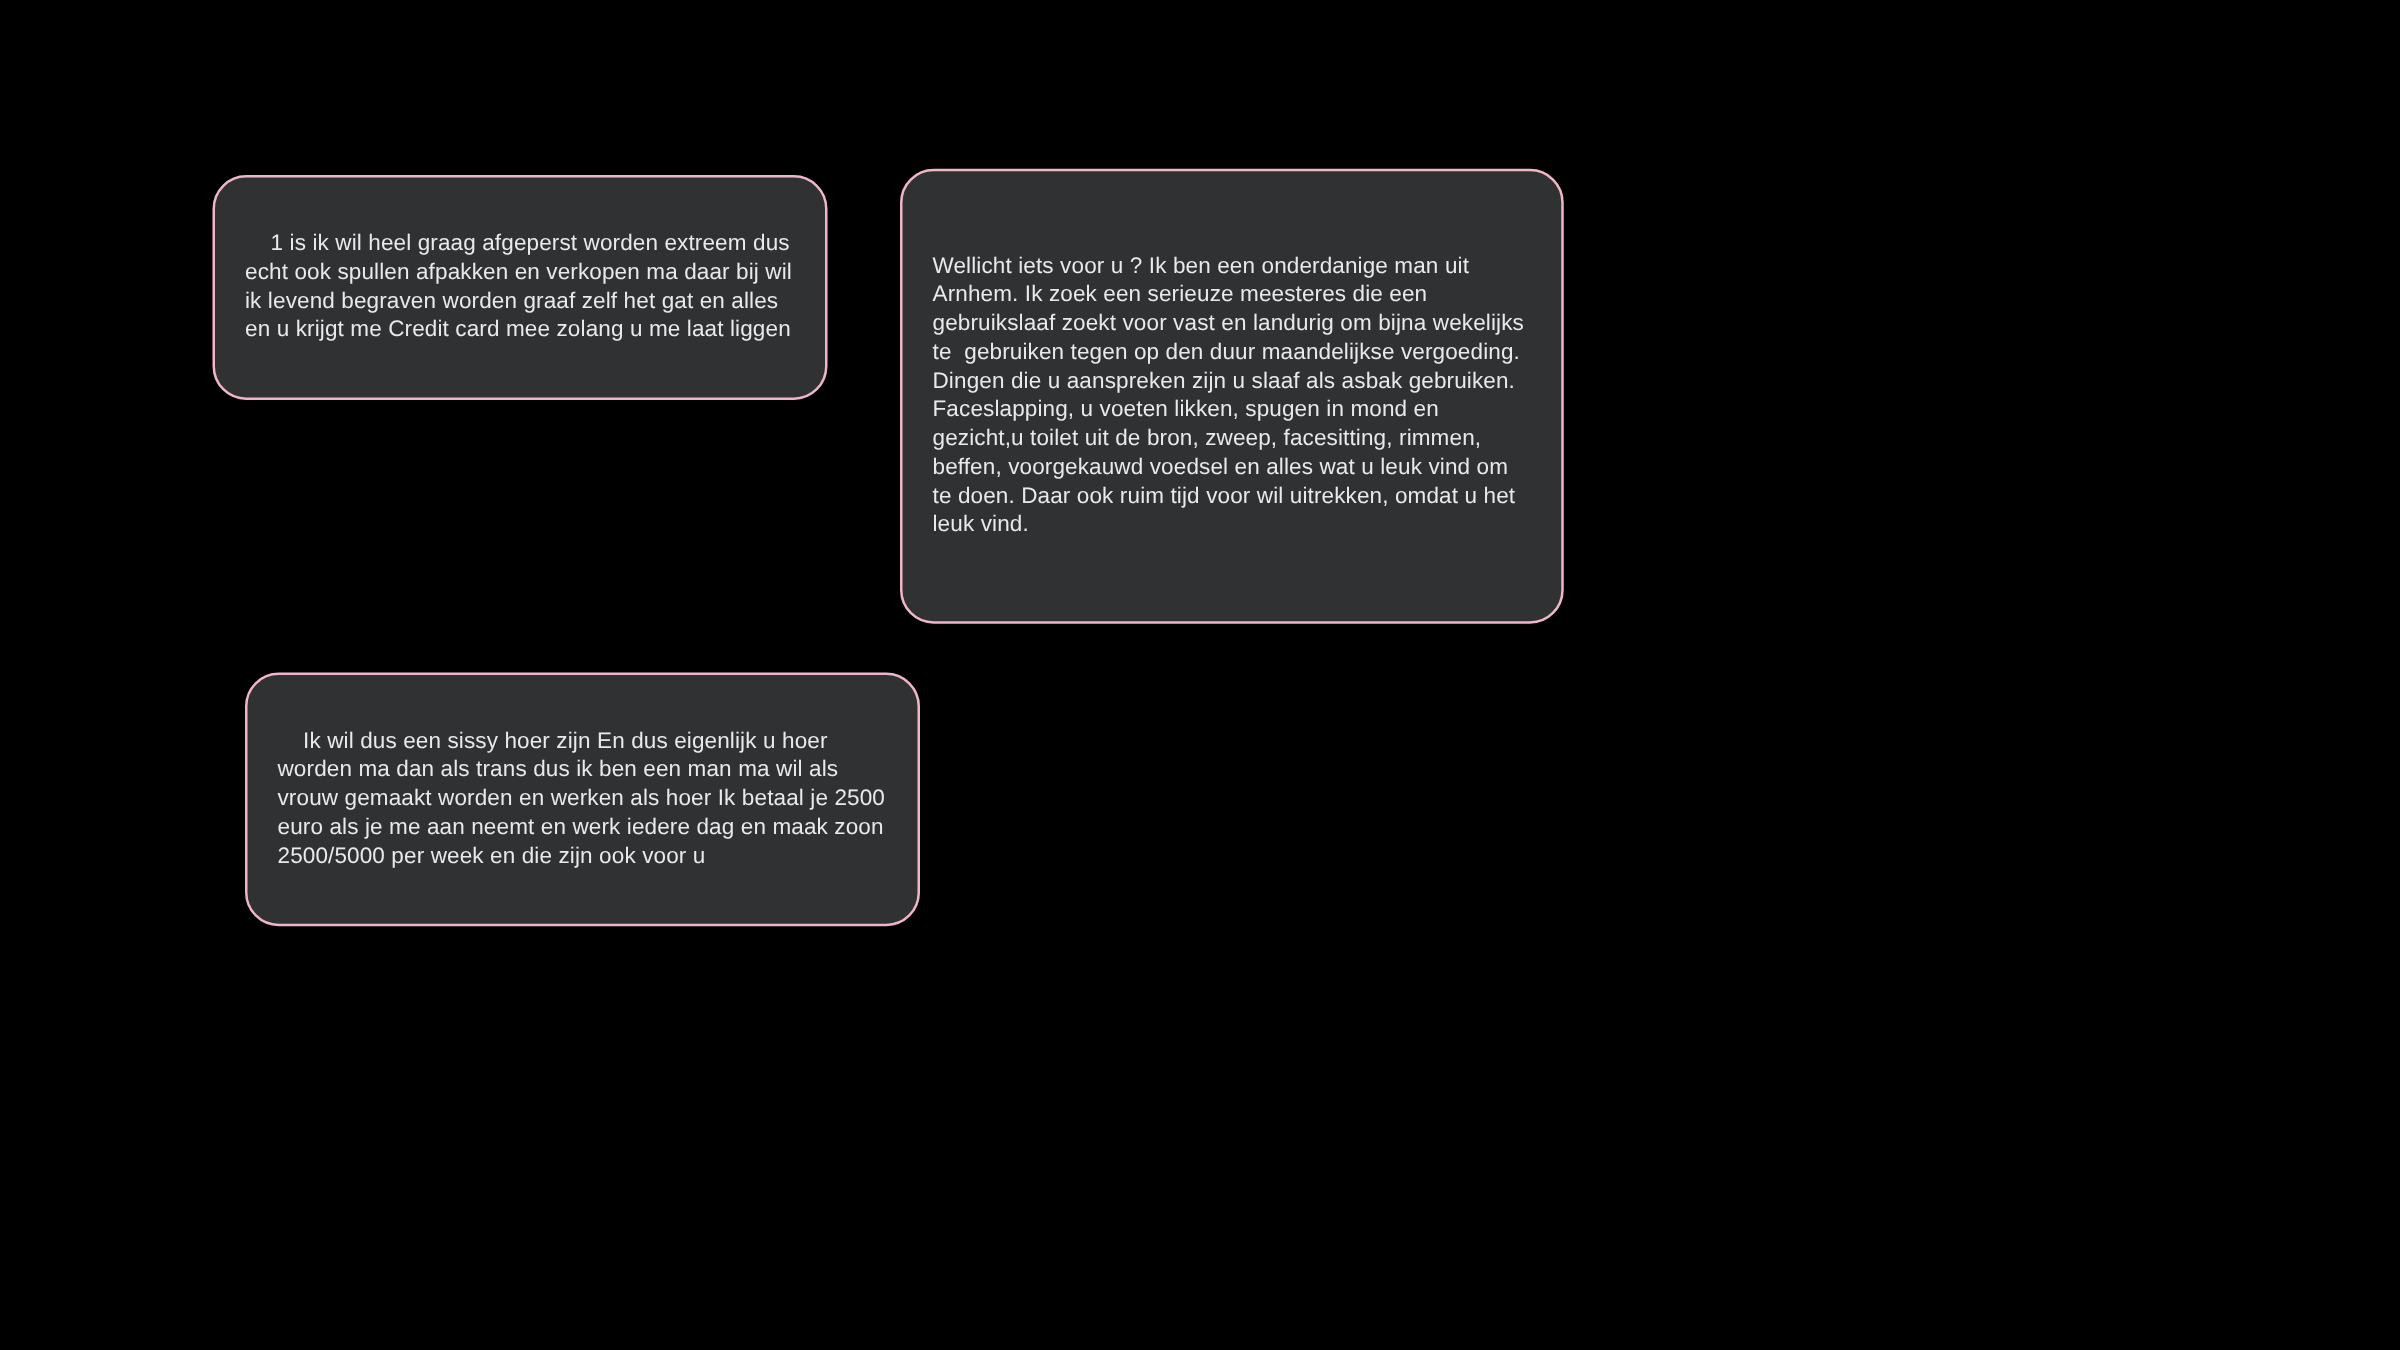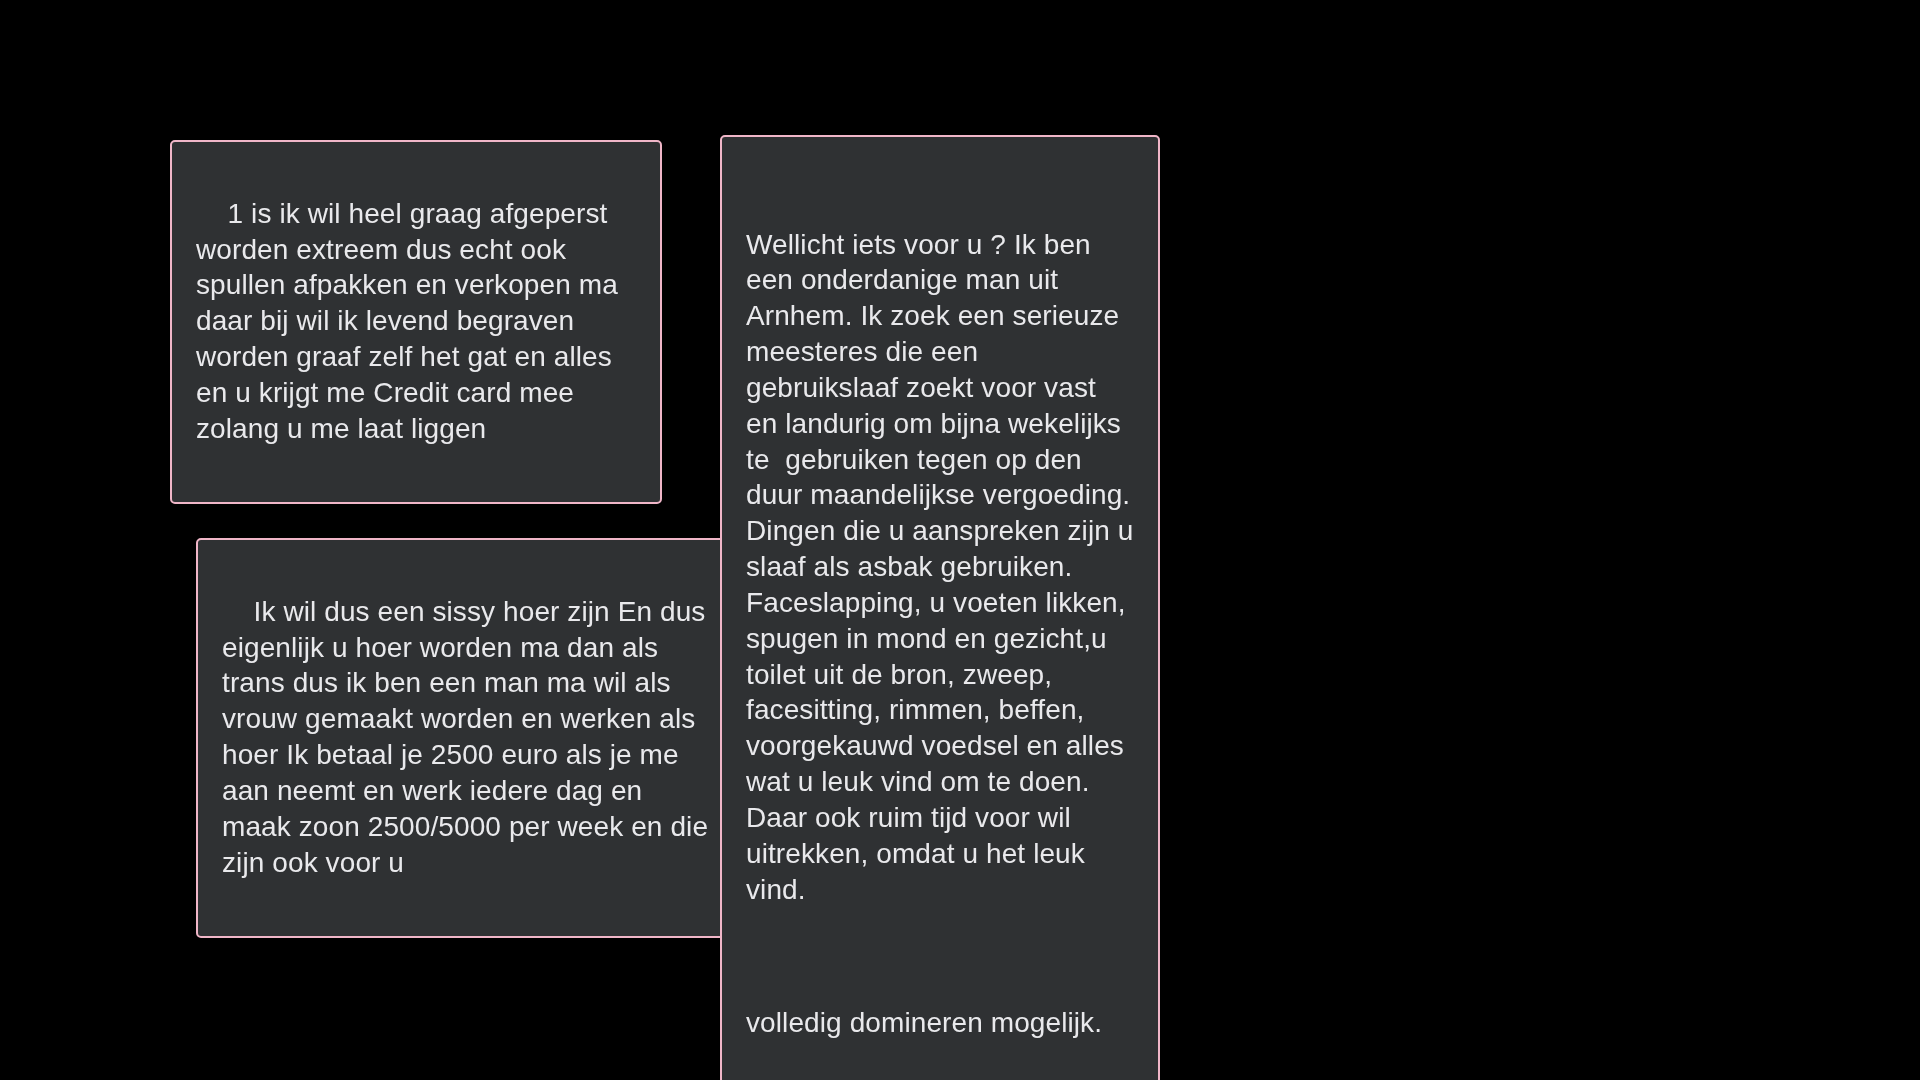--- a/index.html
+++ b/index.html
@@ -16,60 +16,59 @@
   #canvas {
     position: relative;
     width: 1920px;
     height: 1080px;
     background: #000000;
   }
   .bubble {
     position: absolute;
     background: #2f3133;
     color: #e9e9ec;
-    border-radius: 5px;
+    border-radius: 27px;
     border: 2px solid #f0b6c8;
     box-sizing: border-box;
     padding: 18px 24px 20px 24px;
-    font-size: 28px;
+    font-size: 18px;
     line-height: 1.28;
     white-space: pre-wrap;
     letter-spacing: 0.1px;
   }
   
   #bubble-1 {
     left: 170px;
     top: 140px;
     width: 492px;
   }
   #bubble-2 {
     left: 196px;
     top: 538px;
     width: 540px;
   }
   #bubble-3 {
     left: 720px;
     top: 135px;
-    width: 440px;
+    width: 531px;
   }
   .para + .para {
     margin-top: 26px;
   }
 </style>
 </head>
 <body>
 
 <div id="canvas">
 
   <div class="bubble" id="bubble-1">
     <span>1 is ik wil heel graag afgeperst worden extreem dus echt ook spullen afpakken en verkopen ma daar bij wil ik levend begraven worden graaf zelf het gat en alles en u krijgt me Credit card mee zolang u me laat liggen</span>
   </div>
 
   <div class="bubble" id="bubble-2">
     <span>Ik wil dus een sissy hoer zijn En dus eigenlijk u hoer worden ma dan als trans dus ik ben een man ma wil als vrouw gemaakt worden en werken als hoer Ik betaal je 2500 euro als je me aan neemt en werk iedere dag en maak zoon 2500/5000 per week en die zijn ook voor u</span>
   </div>
 
   <div class="bubble" id="bubble-3">
     <div class="para">Wellicht iets voor u ? Ik ben een onderdanige man uit Arnhem. Ik zoek een serieuze meesteres die een gebruikslaaf zoekt voor vast en landurig om bijna wekelijks te  gebruiken tegen op den duur maandelijkse vergoeding. Dingen die u aanspreken zijn u slaaf als asbak gebruiken. Faceslapping, u voeten likken, spugen in mond en gezicht,u toilet uit de bron, zweep, facesitting, rimmen, beffen, voorgekauwd voedsel en alles wat u leuk vind om te doen. Daar ook ruim tijd voor wil uitrekken, omdat u het leuk vind.</div>
-    <div class="para">volledig domineren mogelijk.</div>
   </div>
 
 </div>
 
 </body></html>

